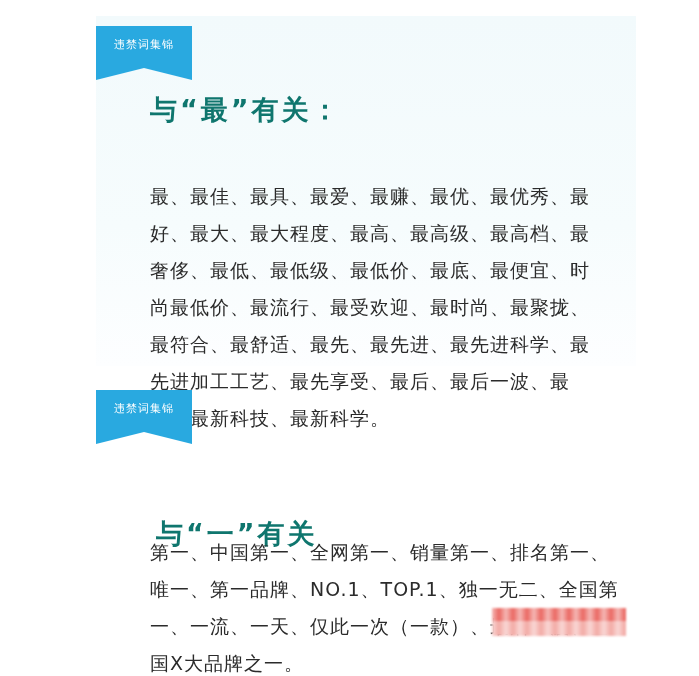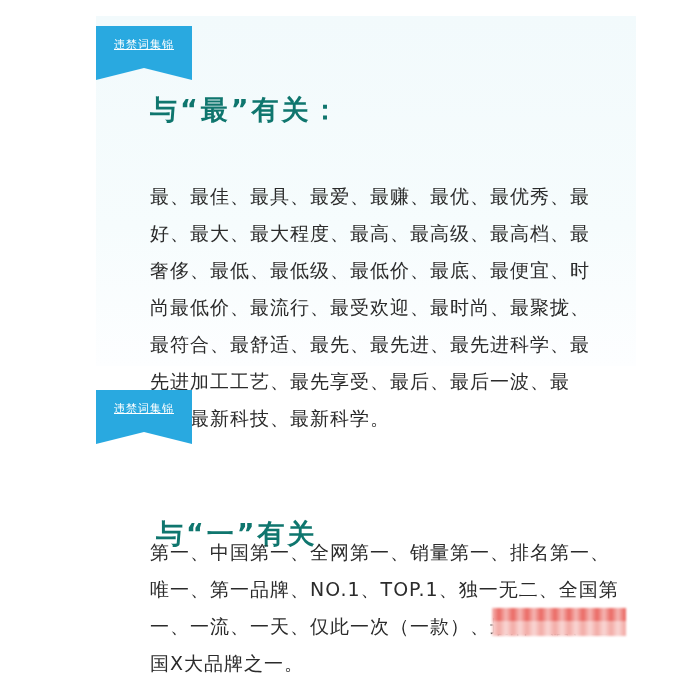--- a/index.html
+++ b/index.html
@@ -62,21 +62,20 @@
     height: 0;
     border-left: 48px solid #29a9e0;
     border-right: 48px solid #29a9e0;
     border-bottom: 12px solid transparent;
   }
   .ribbon .ribbon-text {
     position: relative;
     z-index: 2;
     display: block;
     line-height: 14px;
-    text-decoration: underline;
   }
 
   #ribbon1 { left: 96px; top: 26px; }
   #ribbon2 { left: 96px; top: 390px; }
 
   
   .heading {
     position: absolute;
     color: #0f766e;
     font-weight: bold;

